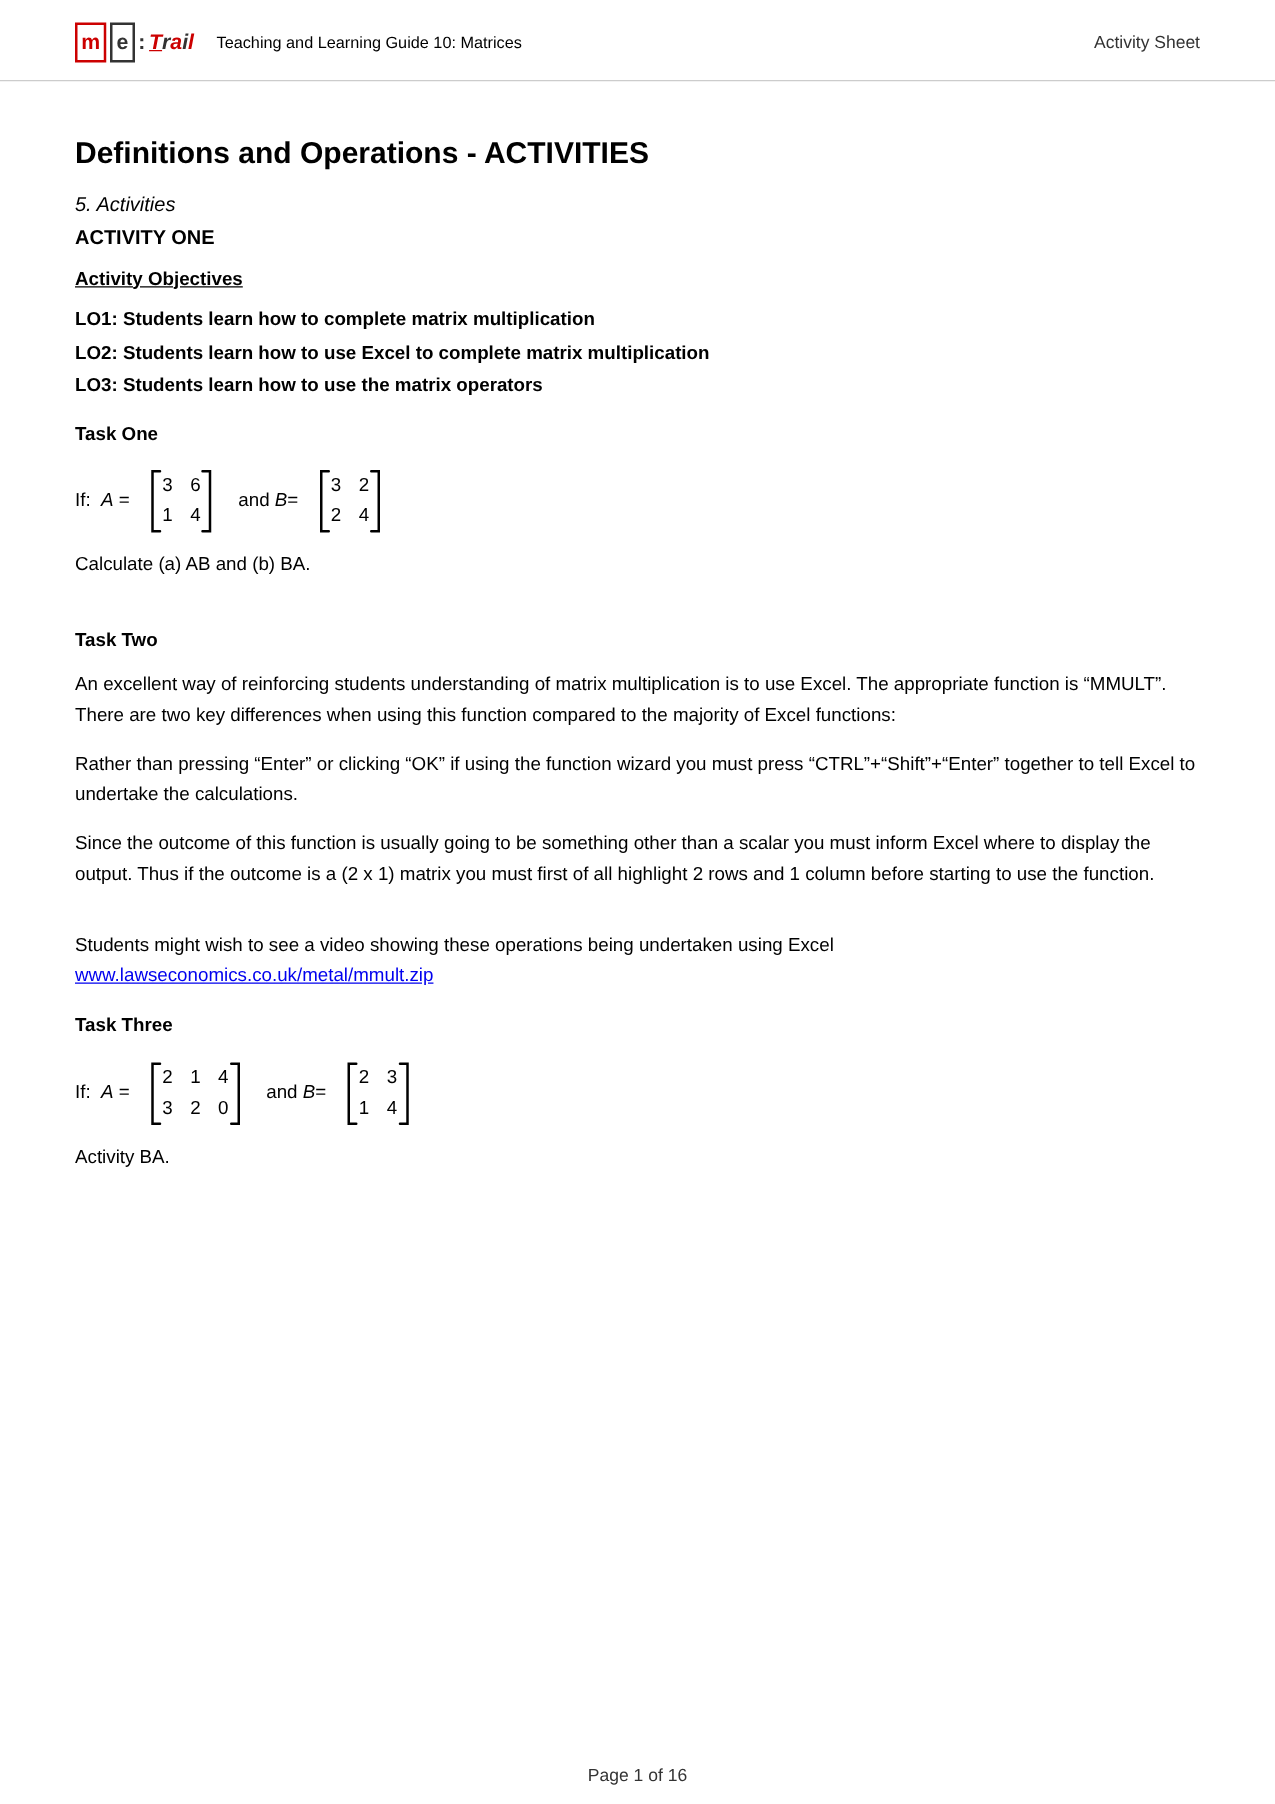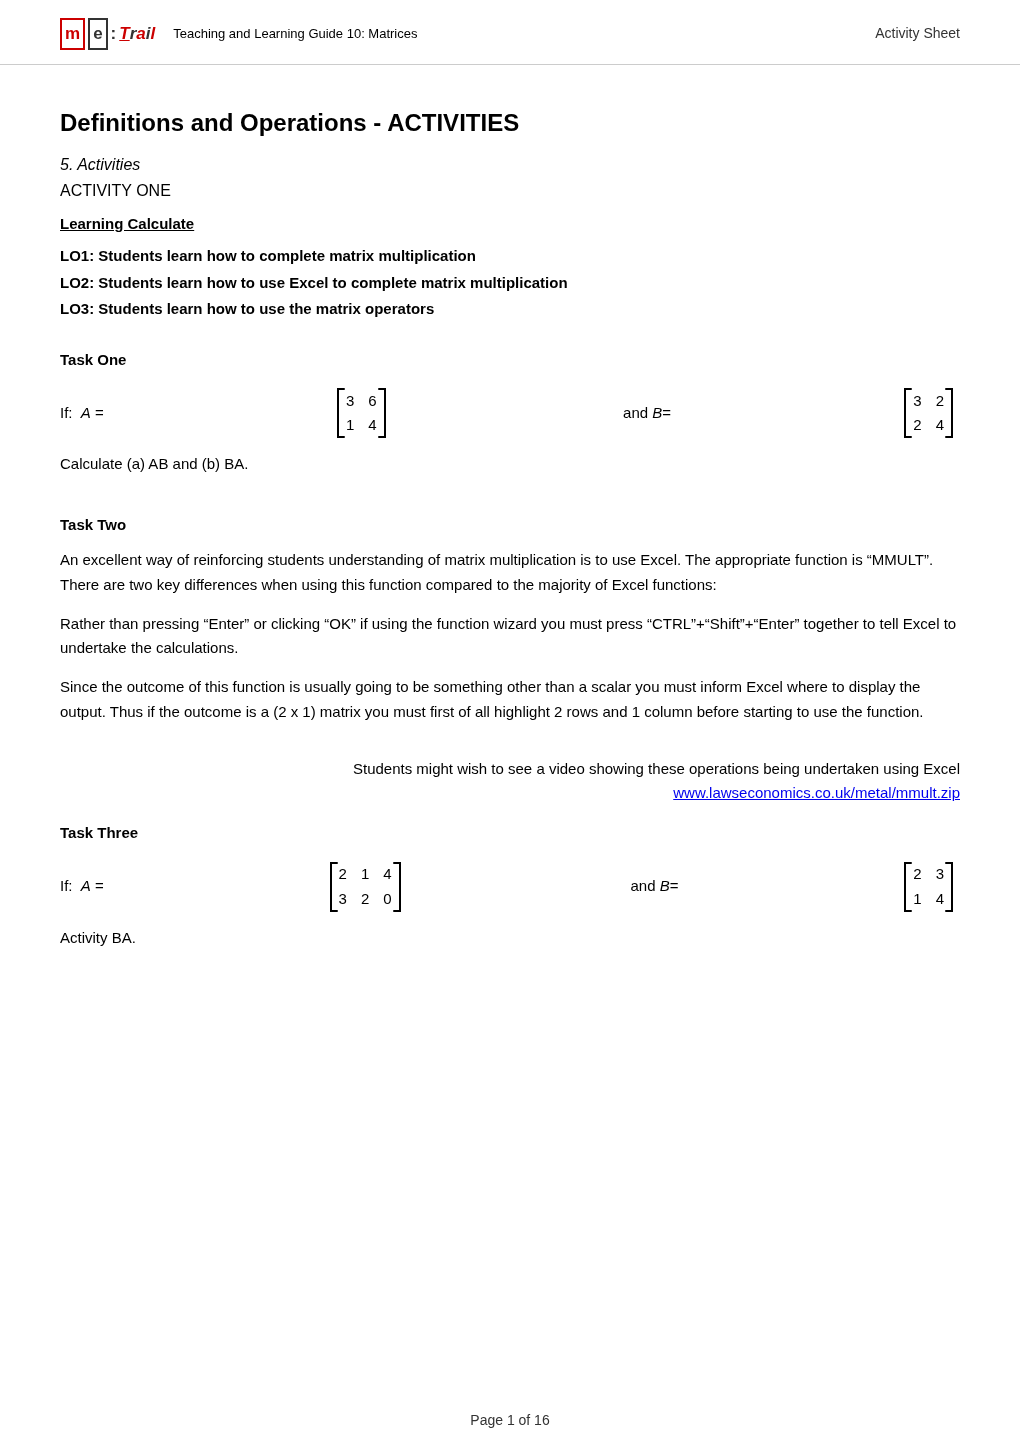--- a/index.html
+++ b/index.html
@@ -69,21 +69,21 @@
     }
 
     .section-italic {
       font-style: italic;
       font-weight: normal;
       font-size: 16px;
       margin-bottom: 2px;
     }
 
     .activity-label {
-      font-weight: normal;
+      font-weight: bold;
       font-size: 16px;
       margin-bottom: 10px;
     }
 
     .learning-objectives {
       font-weight: bold;
       text-decoration: underline;
       font-size: 15px;
       margin-bottom: 10px;
     }
@@ -91,30 +91,29 @@
     .lo-item {
       font-weight: bold;
       font-size: 15px;
       margin-bottom: 4px;
     }
 
     .task-heading {
       font-weight: bold;
       font-size: 15px;
       margin-bottom: 12px;
-      margin-top: 28px;
+      margin-top: 16px;
     }
 
     .matrix-line {
       display: flex;
       align-items: center;
       gap: 10px;
       margin: 16px 0 10px 0;
       font-size: 15px;
-      justify-content: space-between;
     }
 
     
     .matrix-wrap {
       display: inline-flex;
       align-items: center;
       gap: 0;
       margin: 0 4px;
     }
 
@@ -199,21 +198,21 @@
     <div class="header-right">Activity Sheet</div>
   </div>
 
   <div class="content">
 
     <div class="page-title">Definitions and Operations - ACTIVITIES</div>
 
     <div class="section-italic">5. Activities</div>
     <div class="activity-label">ACTIVITY ONE</div>
 
-    <div class="learning-objectives">Learning Calculate</div>
+    <div class="learning-objectives">Activity Objectives</div>
 
     <div class="lo-item">LO1:  Students learn how to complete matrix multiplication</div>
     <div class="lo-item">LO2:  Students learn how to use Excel to complete matrix multiplication</div>
     <div class="lo-item">LO3:  Students learn how to use the matrix operators</div>
 
     <div class="task-heading">Task One</div>
 
     <div class="matrix-line">
       <span>If:&nbsp; <i>A</i> =</span>
 
@@ -251,21 +250,21 @@
     </div>
 
     <div class="calculate-line">Calculate (a) AB and (b) BA.</div>
 
     <div class="task-heading" style="margin-top:38px;">Task Two</div>
 
     <div class="task-text task-text-block">An excellent way of reinforcing students understanding of matrix multiplication is to use Excel. The appropriate function is “MMULT”. There are two key differences when using this function compared to the majority of Excel functions:</div>
     <div class="task-text task-text-block">Rather than pressing “Enter” or clicking “OK” if using the function wizard you must press “CTRL”+“Shift”+“Enter” together to tell Excel to undertake the calculations.</div>
     <div class="task-text task-text-block">Since the outcome of this function is usually going to be something other than a scalar you must inform Excel where to display the output. Thus if the outcome is a (2 x 1) matrix you must first of all highlight 2 rows and 1 column before starting to use the function.</div>
 
-    <div class="task-text task-text-block" style="margin-top:32px;text-align:right;">
+    <div class="task-text task-text-block" style="margin-top:32px;">
       <span>Students might wish to see a video showing these operations being undertaken using Excel</span><br>
       <a class="link" href="#">www.lawseconomics.co.uk/metal/mmult.zip</a>
     </div>
 
     <div class="task-heading" style="margin-top:16px;">Task Three</div>
 
     <div class="matrix-line">
       <span>If:&nbsp; <i>A</i> =</span>
 
       <span class="matrix-wrap">

